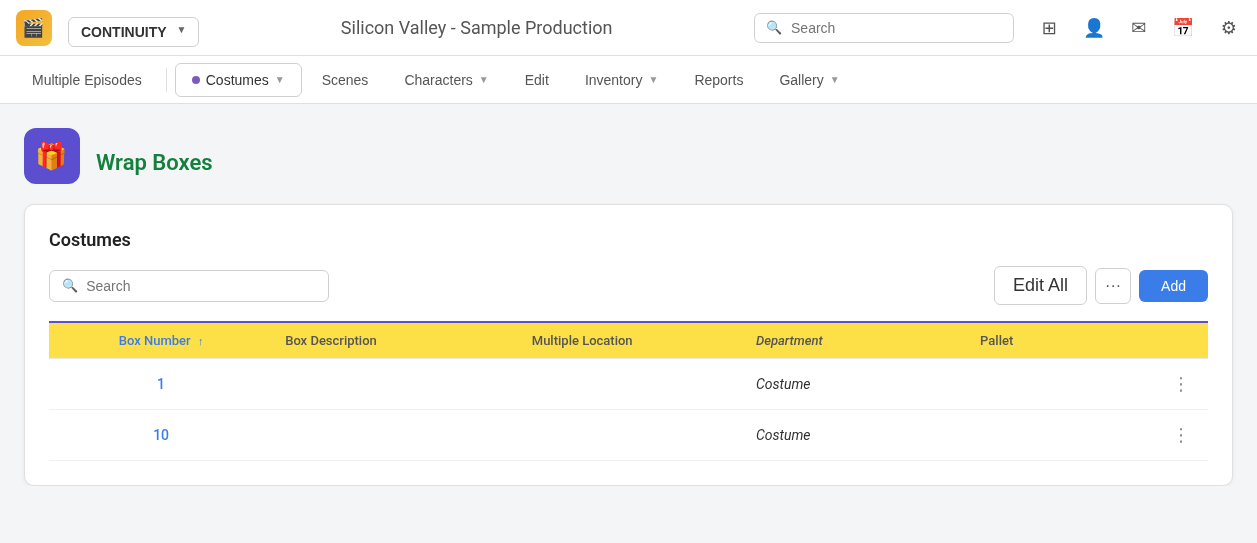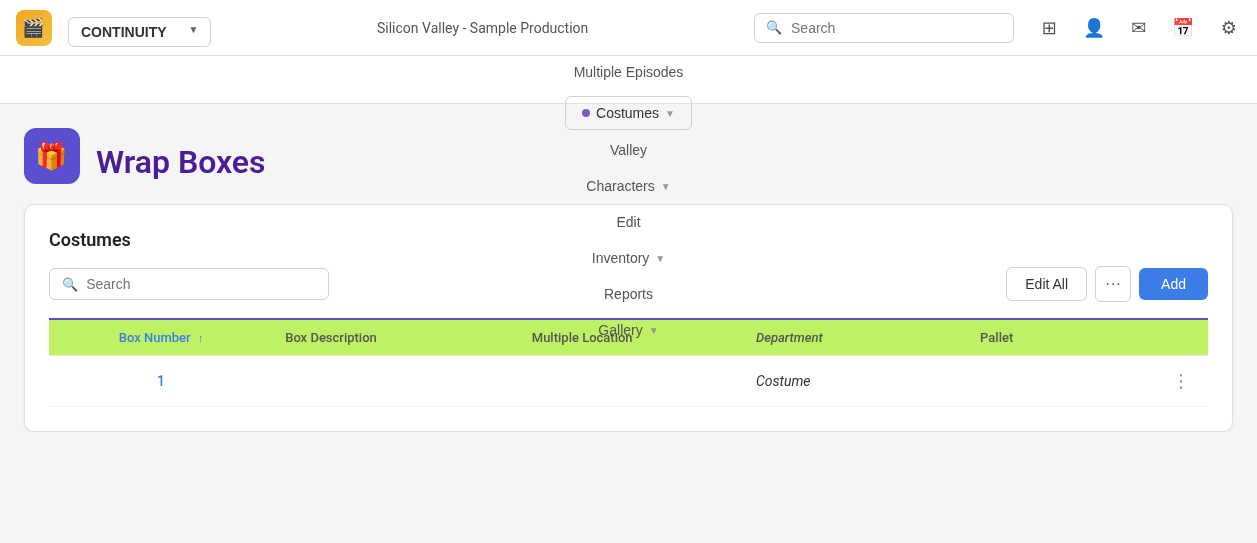--- a/index.html
+++ b/index.html
@@ -12,104 +12,104 @@
       gap: 16px;
     }
     .logo-wrap { display: flex; align-items: center; gap: 6px; }
     .logo-icon {
       width: 36px; height: 36px;
       background: linear-gradient(135deg, #f5a623, #f0c040);
       border-radius: 8px; display: flex; align-items: center; justify-content: center;
       font-size: 18px;
     }
     .continuity-btn {
-      display: flex; gap: 22px;
+      display: flex; gap: 10px;
       background: #fff; border: 1px solid #d0d0d0; border-radius: 6px;
       padding: 6px 12px; font-weight: 600; font-size: 14px; cursor: pointer;
       color: #333;
       margin-top: 8px;
     }
     .continuity-btn .chevron { font-size: 10px; color: #666; }
     .production-title {
-      flex: 1; text-align: center; font-size: 14px; color: #555; font-weight: 400;
+      flex: 1; text-align: center; font-size: 18px; color: #555; font-weight: 400;
     }
     .search-box {
       display: flex; align-items: center; gap: 8px;
       border: 1px solid #d0d0d0; border-radius: 6px;
       padding: 6px 12px; background: #fff; width: 260px;
     }
     .search-box input {
       border: none; outline: none; font-size: 14px; color: #555; width: 100%;
       background: transparent;
     }
     .search-icon-sm { color: #999; font-size: 13px; }
     .top-icons { display: flex; align-items: center; gap: 18px; margin-left: 8px; }
     .top-icon-btn { cursor: pointer; color: #555; font-size: 18px; background: none; border: none; padding: 4px; }
 
     
     .sub-nav {
       display: flex; align-items: center; background: #fff;
-      border-bottom: 1px solid #e0e0e0; padding: 0 16px; height: 48px; gap: 4px; flex-direction: column;
+      border-bottom: 1px solid #e0e0e0; padding: 0 16px; height: 48px; gap: 4px;
     }
     .sub-nav-item {
       display: flex; align-items: center; gap: 6px;
       padding: 8px 16px; border-radius: 6px; cursor: pointer;
       font-size: 14px; color: #555; font-weight: 400; white-space: nowrap;
       background: none; border: none;
     }
     .sub-nav-item.active {
       border: 1px solid #d0d0d0; color: #333; font-weight: 500;
     }
     .sub-nav-item .dot { width: 8px; height: 8px; border-radius: 50%; background: #7c5cbf; }
     .sub-nav-divider { width: 1px; height: 24px; background: #e0e0e0; margin: 0 4px; }
 
     
     .main-content { padding: 24px 24px 0 24px; }
     .page-header { display: flex; align-items: center; gap: 16px; margin-bottom: 20px; }
     .page-icon {
       width: 56px; height: 56px; background: #5b4fcf; border-radius: 12px;
       display: flex; align-items: center; justify-content: center; font-size: 26px;
     }
-    .page-title { font-size: 32px; font-weight: 600; color: #4c1d95; margin-top: 12px; }
+    .page-title { font-size: 22px; font-weight: 600; color: #15803d; margin-top: 12px; }
 
     
     .card {
       background: #fff; border-radius: 10px; border: 1px solid #e0e0e0;
       padding: 24px; box-shadow: 0 1px 4px rgba(0,0,0,0.06);
     }
     .card-title { font-size: 18px; font-weight: 600; color: #222; margin-bottom: 16px; }
     .card-toolbar {
       display: flex; align-items: center; justify-content: space-between; margin-bottom: 16px;
     }
     .card-search {
       display: flex; align-items: center; gap: 8px;
       border: 1px solid #d0d0d0; border-radius: 6px;
       padding: 7px 12px; background: #fff; width: 280px;
     }
     .card-search input { border: none; outline: none; font-size: 14px; color: #555; width: 100%; background: transparent; }
     .toolbar-right { display: flex; align-items: center; gap: 8px; }
     .btn-edit-all {
       padding: 8px 18px; border: 1px solid #d0d0d0; border-radius: 6px;
-      background: #fff; cursor: pointer; font-size: 14px; color: #333; font-weight: 500;
+      background: #fff; cursor: pointer; font-size: 18px; color: #333; font-weight: 500;
     }
     .btn-more {
       width: 36px; height: 36px; border: 1px solid #d0d0d0; border-radius: 6px;
       background: #fff; cursor: pointer; font-size: 16px; color: #555; display: flex; align-items: center; justify-content: center;
     }
     .btn-add {
       padding: 8px 22px; border: none; border-radius: 6px;
       background: #3b7de8; cursor: pointer; font-size: 14px; color: #fff; font-weight: 500;
     }
 
     
     .table-wrap { border-top: 2px solid #5b4fcf; margin-top: 8px; }
     table { width: 100%; border-collapse: collapse; }
     thead th {
       padding: 10px 12px; text-align: left; font-size: 13px; font-weight: 500; color: #555;
-      background: #bef264; border-bottom: 1px solid #e8e8e8;
+      background: #fde047; border-bottom: 1px solid #e8e8e8;
     }
     thead th.sorted { color: #3b7de8; }
     thead th .sort-arrow { margin-left: 4px; font-size: 11px; }
     tbody tr { border-bottom: 1px solid #f0f0f0; }
     tbody td { padding: 14px 12px; font-size: 14px; color: #333; }
     tbody td.link-cell { color: #3b7de8; cursor: pointer; font-weight: 500; text-align: center; }
     .row-menu-btn {
       background: none; border: none; cursor: pointer; color: #888; font-size: 18px;
       padding: 2px 6px; line-height: 1;
     }
@@ -150,21 +150,21 @@
   <button class="sub-nav-item">
     <span>Multiple Episodes</span>
   </button>
   <div class="sub-nav-divider"></div>
   <button class="sub-nav-item active">
     <span class="dot"></span>
     <span>Costumes</span>
     <span style="font-size:10px;color:#999;">▼</span>
   </button>
   <button class="sub-nav-item">
-    <span>Valley</span>
+    <span>Scenes</span>
   </button>
   <button class="sub-nav-item">
     <span>Characters</span>
     <span style="font-size:10px;color:#999;">▼</span>
   </button>
   <button class="sub-nav-item">
     <span>Edit</span>
   </button>
   <button class="sub-nav-item">
     <span>Inventory</span>
@@ -226,17 +226,27 @@
             <tr>
     <td class="col-box-num link-cell">1</td>
     <td class="col-box-desc"></td>
     <td class="col-storage"></td>
     <td class="col-dept">Costume</td>
     <td class="col-pallet"></td>
     <td class="col-action">
       <button class="row-menu-btn">⋮</button>
     </td>
   </tr>
+            <tr>
+    <td class="col-box-num link-cell">10</td>
+    <td class="col-box-desc"></td>
+    <td class="col-storage"></td>
+    <td class="col-dept">Costume</td>
+    <td class="col-pallet"></td>
+    <td class="col-action">
+      <button class="row-menu-btn">⋮</button>
+    </td>
+  </tr>
           </tbody>
       </table>
     </div>
   </div>
 </div>
 
 </body></html>

